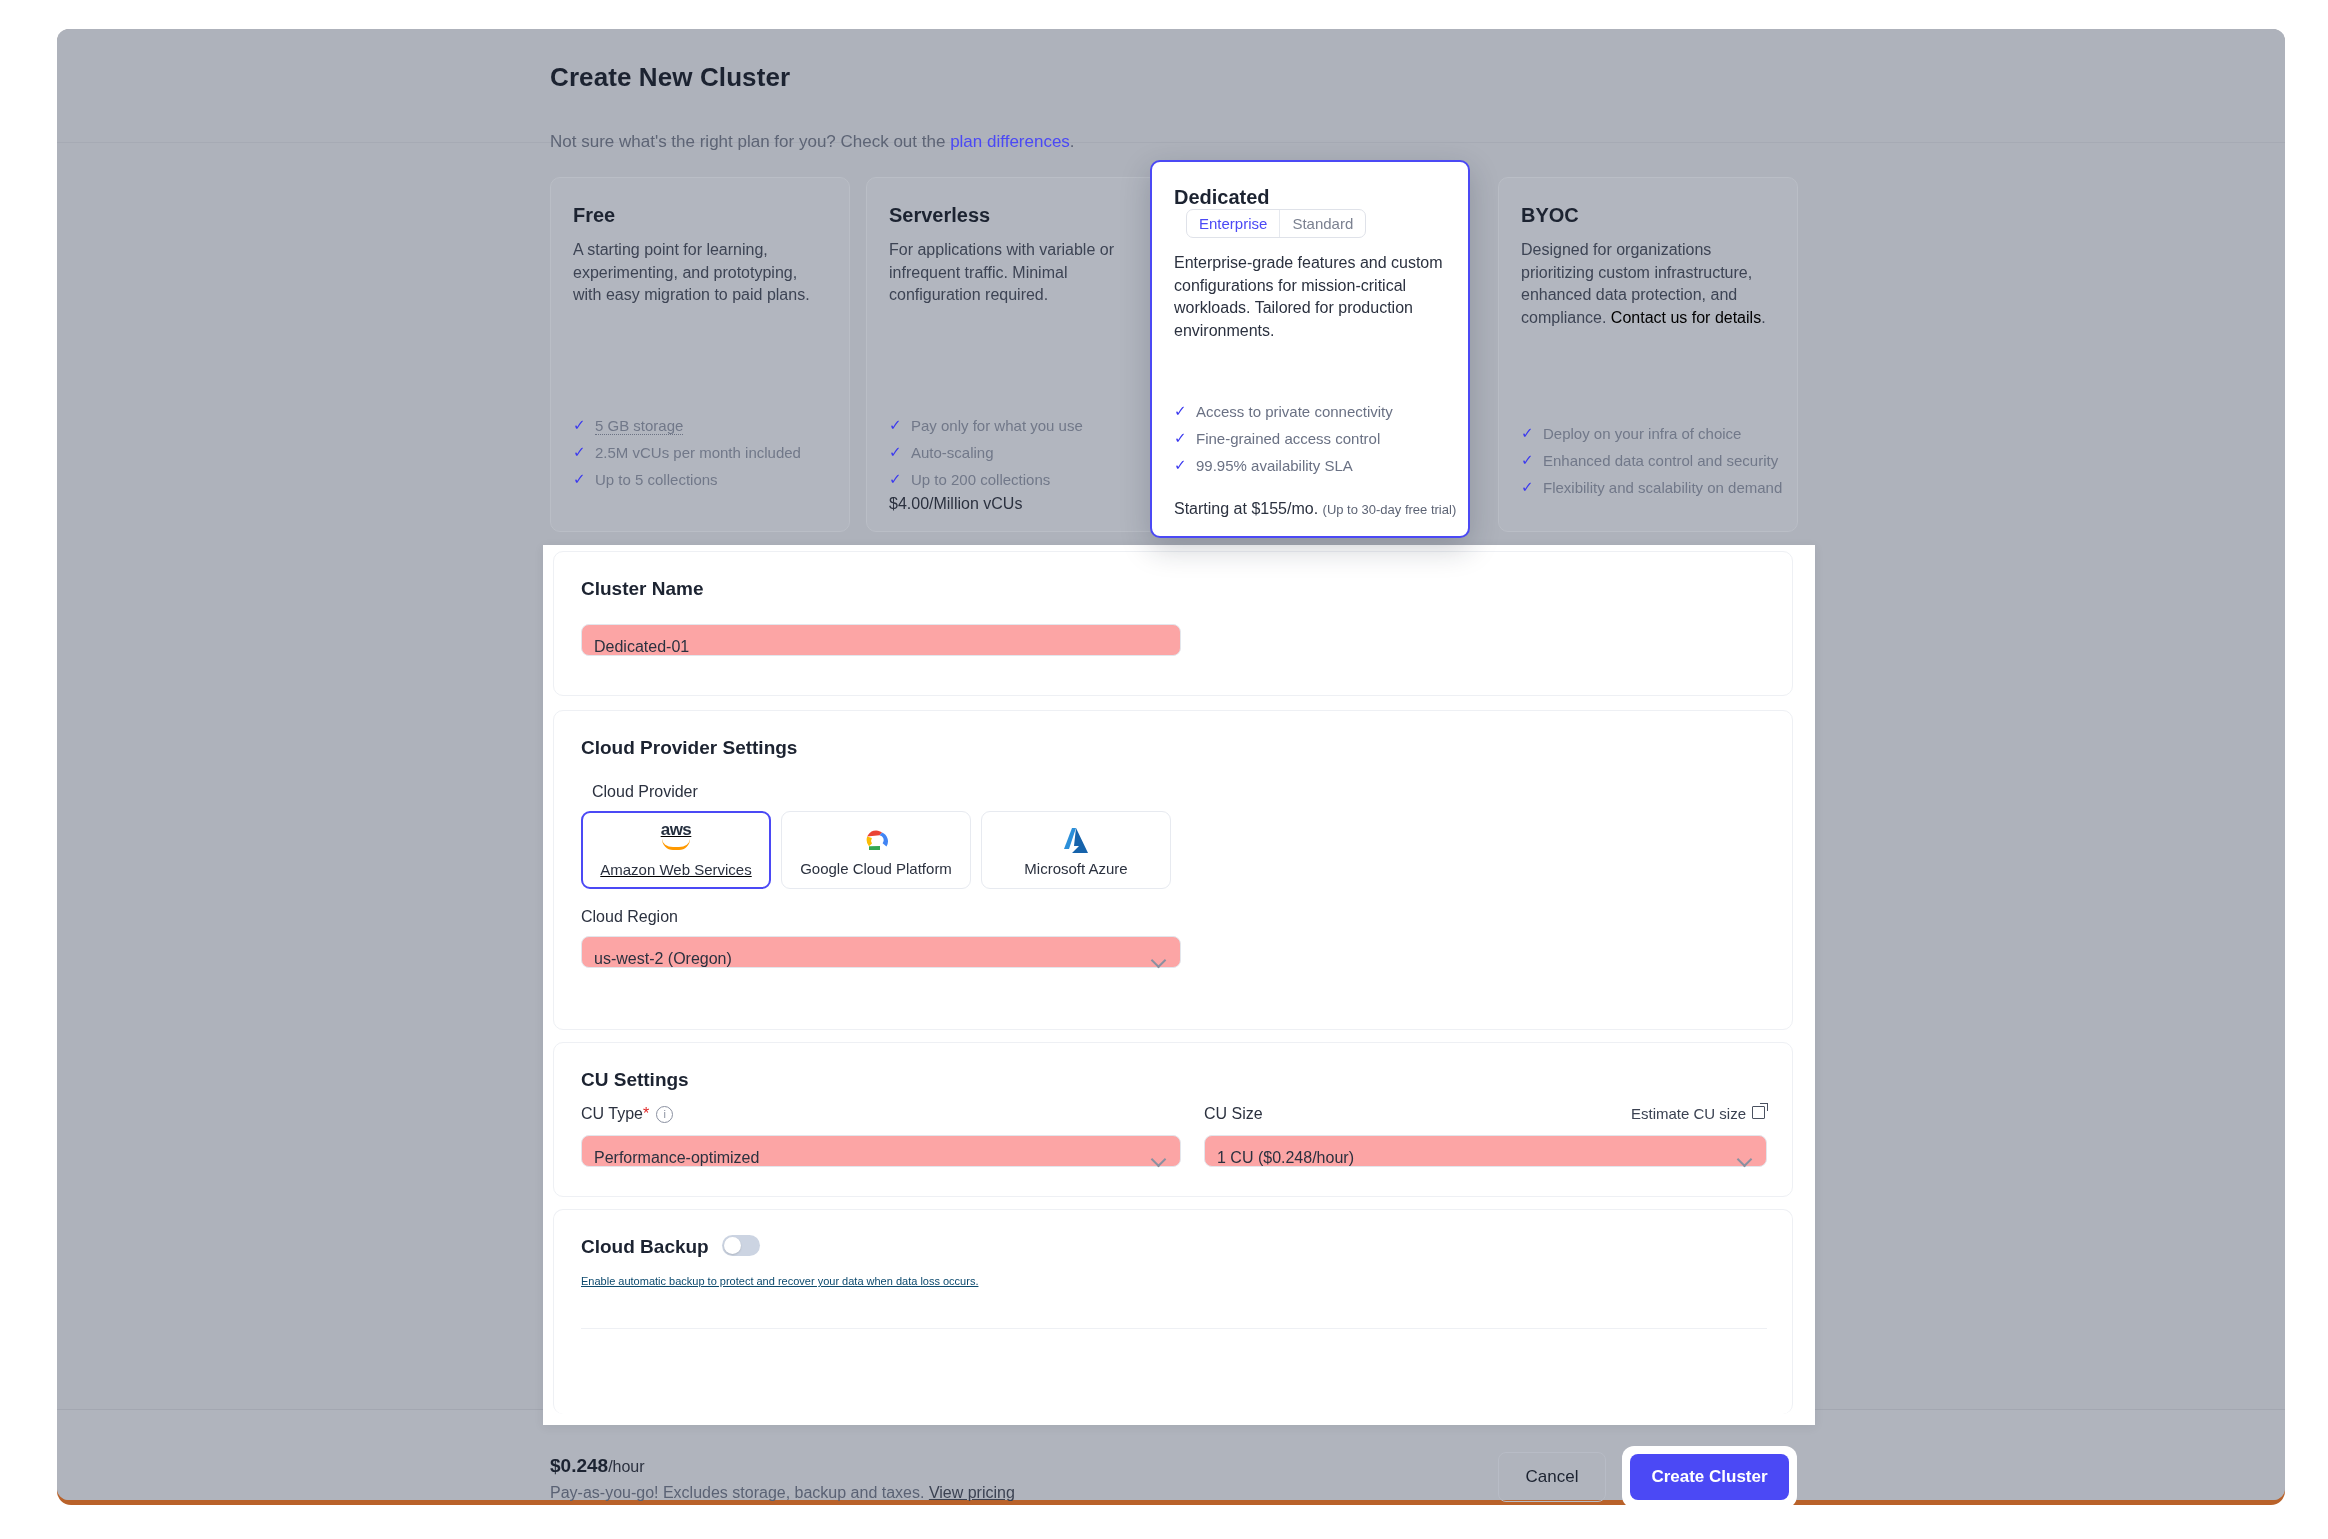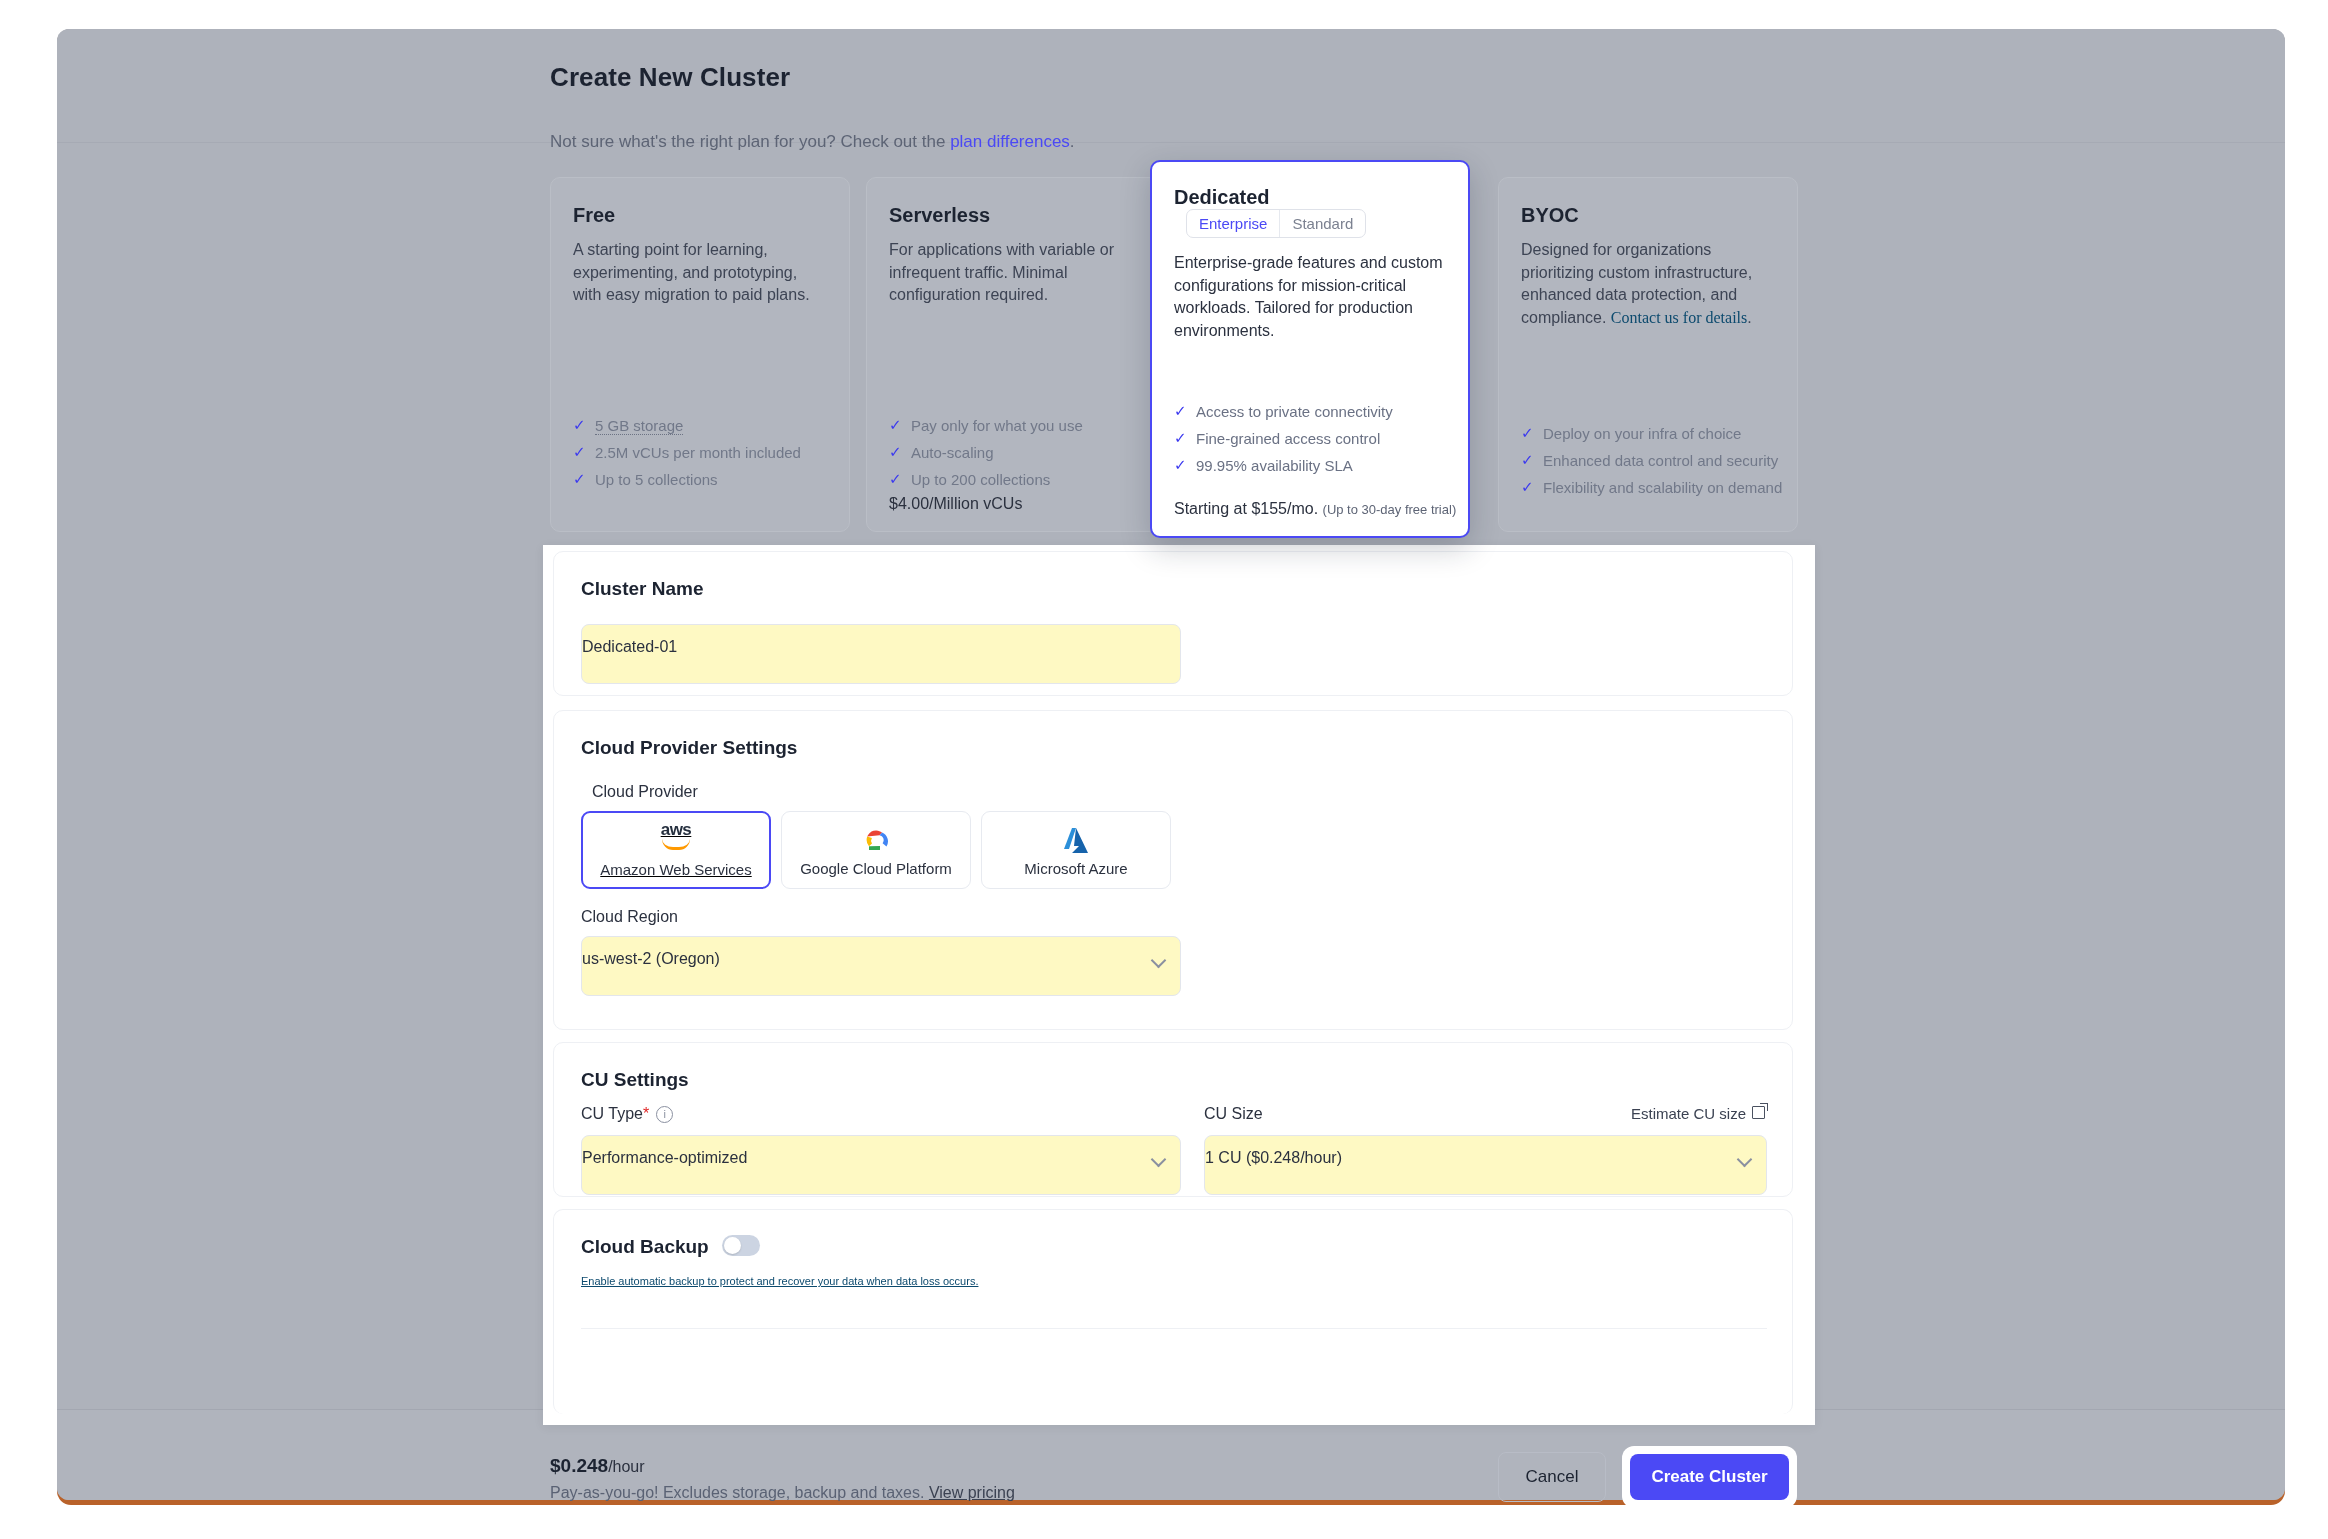--- a/index.html
+++ b/index.html
@@ -74,21 +74,21 @@
   .feats li{
     font-size:15px;color:#717889;line-height:1.33;margin-bottom:7px;
     padding-left:22px;position:relative;
   }
   .card.selected .feats li{color:#6a7184;}
   .chk{position:absolute;left:0;top:1px;color:#3b39ef;font-size:15px;font-weight:bold;line-height:1;}
   .price{
     position:absolute;left:22px;bottom:18px;font-size:16px;color:#2b313f;
   }
   .price .sub{font-size:13px;color:#5d6475;}
-  .card.c4 .card-desc a{color:#0c4a6e;text-decoration:none;font-family:Liberation Serif, serif;}
+  .card.c4 .card-desc a{color:#000000;text-decoration:none;}
   .dotted{border-bottom:1px dotted #6c7384;}
 
   
   .panel{
     position:absolute;left:543px;top:545px;width:1272px;height:880px;
     background:#ffffff;box-shadow:0 2px 10px rgba(20,25,40,.07);
     overflow:hidden;
   }
   .sect{
     position:absolute;left:10px;width:1240px;
@@ -101,23 +101,23 @@
   .s-backup{top:664px;height:205px;border-bottom:none;}
 
   .sect h3{
     margin:0;position:absolute;left:27px;top:26px;
     font-size:19px;font-weight:bold;color:#1c2331;
   }
   .field-label{
     position:absolute;font-size:16px;color:#2b313f;
   }
   .inp{
-    position:absolute;box-sizing:border-box;height:60px;
-    border:1px solid #e3e6ec;border-radius:8px;background:#fef9c3;
-    font-size:16px;color:#2b313f;padding:0 0;line-height:44px;
+    position:absolute;box-sizing:border-box;height:32px;
+    border:1px solid #e3e6ec;border-radius:8px;background:#fca5a5;
+    font-size:16px;color:#2b313f;padding:0 12px;line-height:44px;
   }
   .chev{
     position:absolute;width:16px;height:16px;pointer-events:none;
   }
   .chev::before{
     content:"";position:absolute;left:2px;top:2px;width:9px;height:9px;
     border-right:2px solid #8a90a0;border-bottom:2px solid #8a90a0;
     transform:rotate(45deg);
   }
 

